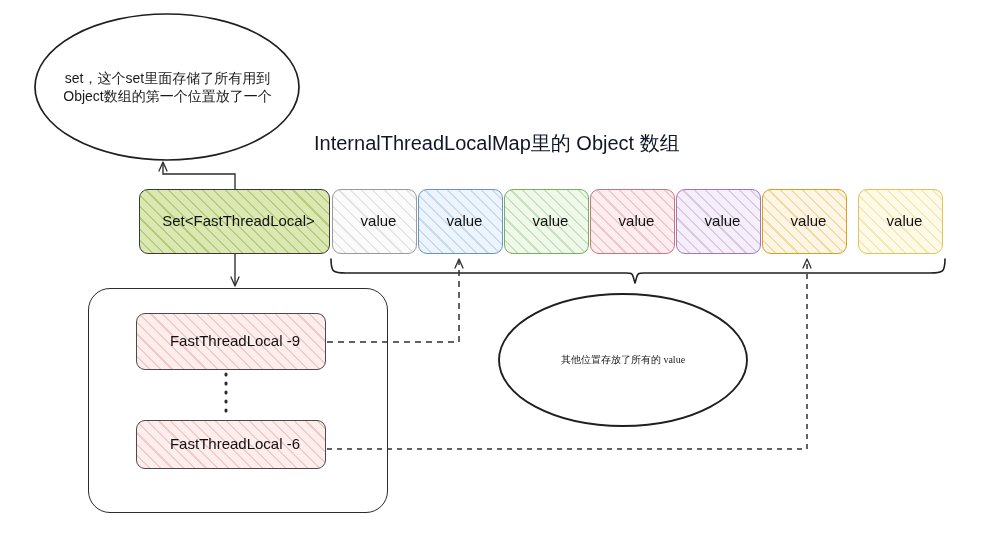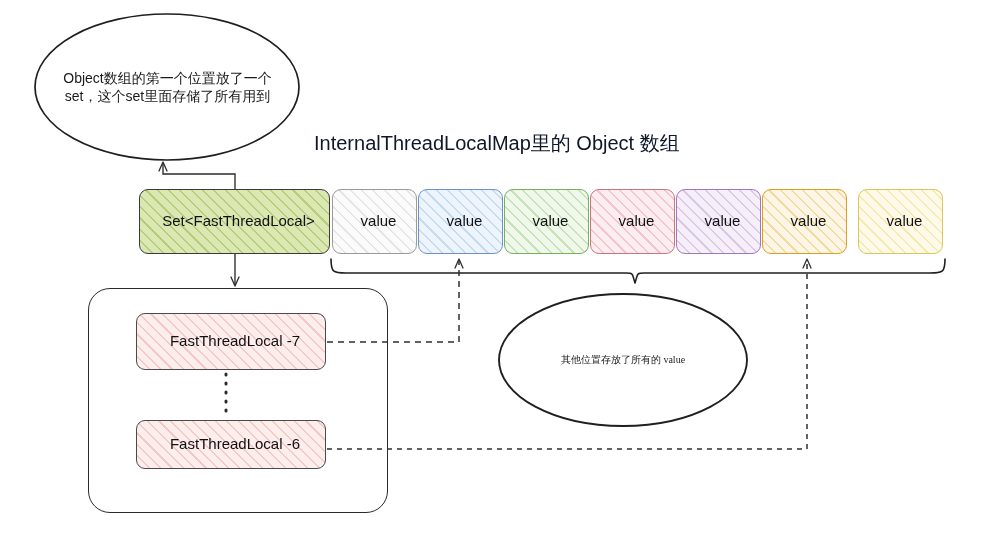--- a/index.html
+++ b/index.html
@@ -94,22 +94,22 @@
 
   <path d="M226,374 L226,416" fill="none" stroke="#2b2b2b" stroke-width="3" stroke-dasharray="1 8" stroke-linecap="round"></path>
 </svg>
 
 <div class="group-outline" id="ftl-group" style="left: 88px; top: 288px; width: 300px; height: 225px;"></div>
 
 <div class="title-text" style="left:314px; top:130px;">InternalThreadLocalMap里的 Object 数组</div>
 
 <div class="ellipse-label" style="left:40px; top:50px; width:255px; height:76px; font-size:14px;">
   <div>
+    <div>set，这个set里面存储了所有用到</div>
     <div>Object数组的第一个位置放了一个</div>
-    <div>set，这个set里面存储了所有用到</div>
   </div>
 </div>
 
 <div class="ellipse-label" style="left:508px; top:345px; width:230px; height:30px; font-size:10px;font-family:Liberation Serif, serif;">
   <span>其他位置存放了所有的 value</span>
 </div>
 
 <div id="cells-layer">
     <div class="node rbox cell-label" style="left: 139px; top: 189px; width: 191px; height: 65px; border-color: rgb(58, 58, 58); background: repeating-linear-gradient(45deg, rgb(182, 205, 121) 0px, rgb(182, 205, 121) 1.5px, rgb(219, 232, 180) 1.5px, rgb(219, 232, 180) 8px); font-size: 15px;">
       <span>Set&lt;FastThreadLocal&gt;</span>
@@ -131,18 +131,18 @@
     </div>
     <div class="node rbox cell-label" style="left: 762px; top: 189px; width: 85px; height: 65px; border-color: rgb(216, 160, 28); background: repeating-linear-gradient(45deg, rgb(243, 220, 162) 0px, rgb(243, 220, 162) 1.5px, rgb(253, 246, 230) 1.5px, rgb(253, 246, 230) 8px); font-size: 15px;">
       <span>value</span>
     </div>
     <div class="node rbox cell-label" style="left: 858px; top: 189px; width: 85px; height: 65px; border-color: rgb(223, 196, 90); background: repeating-linear-gradient(45deg, rgb(245, 233, 180) 0px, rgb(245, 233, 180) 1.5px, rgb(254, 250, 234) 1.5px, rgb(254, 250, 234) 8px); font-size: 15px;">
       <span>value</span>
     </div>
   </div>
 <div id="ftl-layer">
     <div class="node rbox cell-label" style="left: 136px; top: 313px; width: 190px; height: 57px; border-color: rgb(74, 74, 74); background: repeating-linear-gradient(45deg, rgb(246, 201, 201) 0px, rgb(246, 201, 201) 1.5px, rgb(253, 238, 238) 1.5px, rgb(253, 238, 238) 8px); font-size: 15px;">
-      <span>FastThreadLocal -7</span>
+      <span>FastThreadLocal -9</span>
     </div>
     <div class="node rbox cell-label" style="left: 136px; top: 420px; width: 190px; height: 49px; border-color: rgb(74, 74, 74); background: repeating-linear-gradient(45deg, rgb(246, 201, 201) 0px, rgb(246, 201, 201) 1.5px, rgb(253, 238, 238) 1.5px, rgb(253, 238, 238) 8px); font-size: 15px;">
       <span>FastThreadLocal -6</span>
     </div>
   </div>
 
 </body></html>

